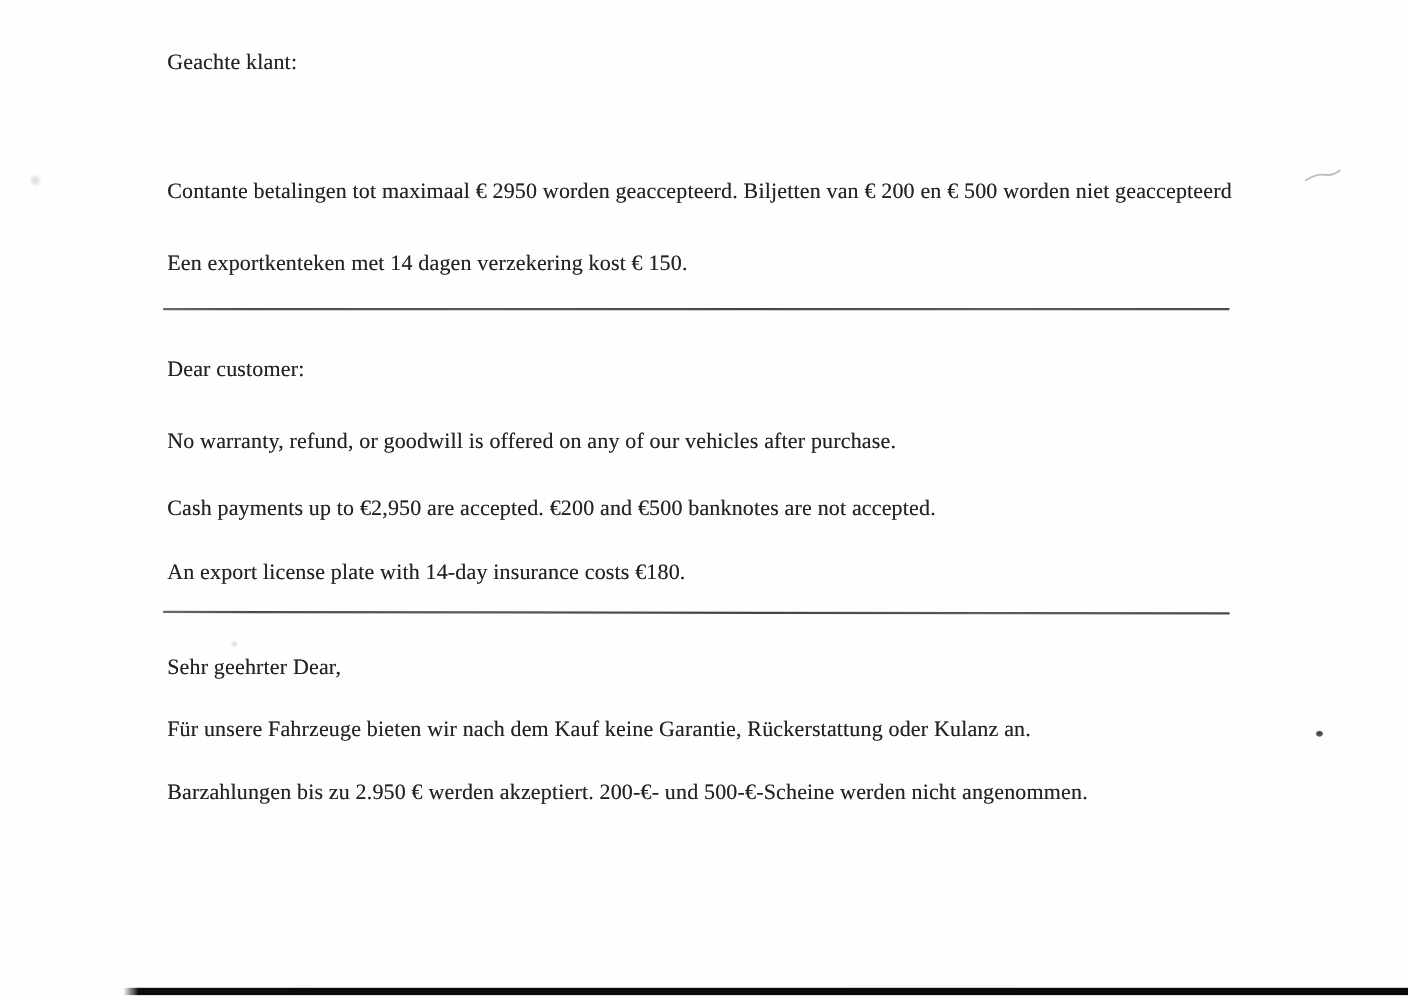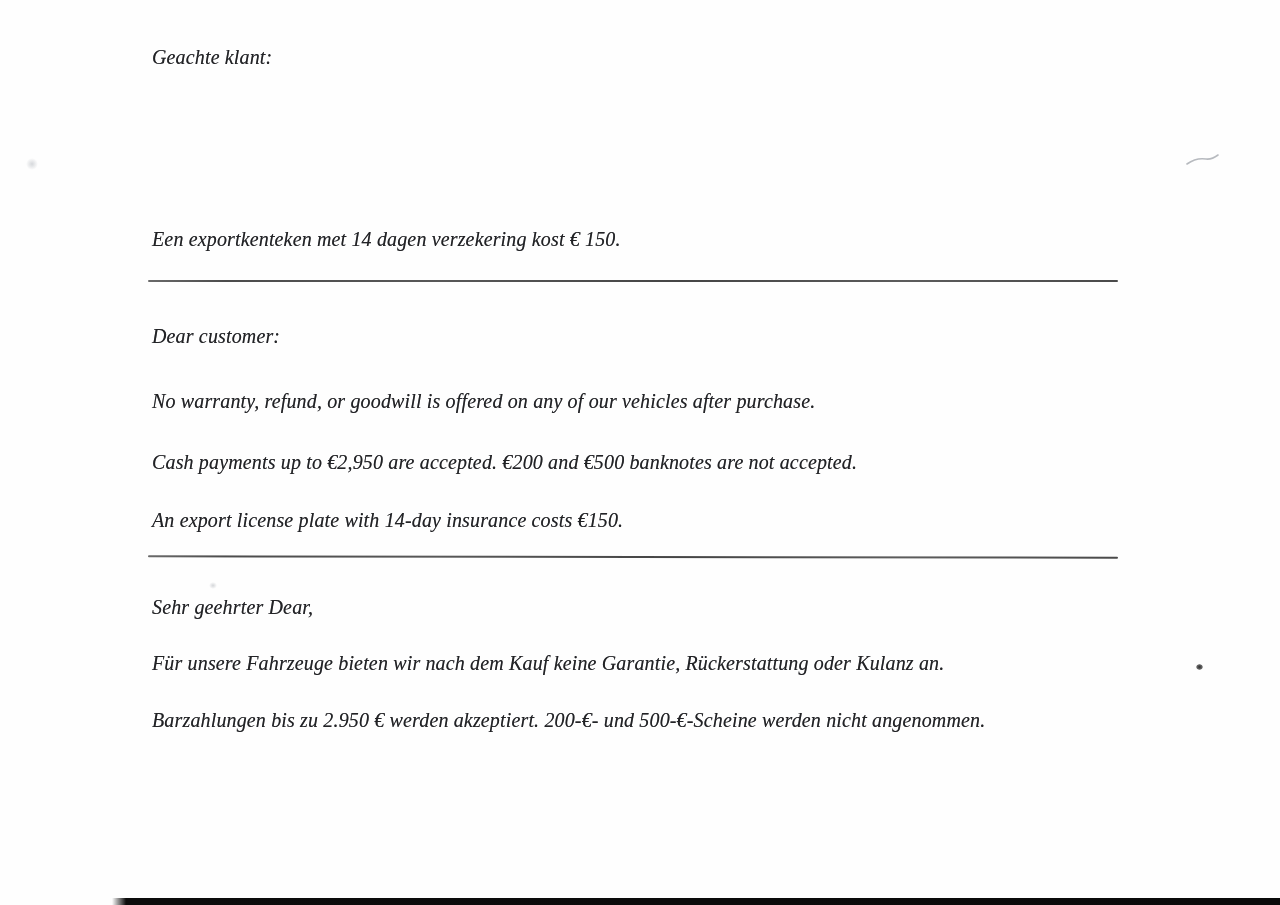--- a/index.html
+++ b/index.html
@@ -8,21 +8,20 @@
     background: #ffffff;
   }
   .page {
     position: relative;
     width: 1280px;
     height: 905px;
     background: #fefefe;
     overflow: hidden;
     font-family: "Liberation Serif", "DejaVu Serif", serif;
     color: #1f1f1f;
-    font-style: italic;
   }
   .line {
     position: absolute;
     left: 152px;
     font-size: 20px;
     line-height: 24px;
     white-space: nowrap;
     letter-spacing: 0.15px;
     color: #222326;
     
@@ -82,28 +81,29 @@
     height: 7px;
     background: linear-gradient(to right, rgba(10,10,10,0) 0px, #0c0c0c 14px, #0a0a0a 100%);
   }
 </style>
 </head>
 <body>
 
 <div class="page">
 
   <div class="line" style="top:45px">Geachte klant:</div>
+  <div class="line" style="top:162px">Contante betalingen tot maximaal € 2950 worden geaccepteerd. Biljetten van € 200 en € 500 worden niet geaccepteerd</div>
   <div class="line" style="top:227px">Een exportkenteken met 14 dagen verzekering kost € 150.</div>
 
   <div class="divider" style="top:280px"></div>
 
   <div class="line" style="top:324px">Dear customer:</div>
   <div class="line" style="top:389px">No warranty, refund, or goodwill is offered on any of our vehicles after purchase.</div>
   <div class="line" style="top:450px">Cash payments up to €2,950 are accepted. €200 and €500 banknotes are not accepted.</div>
-  <div class="line" style="top:508px">An export license plate with 14-day insurance costs €150.</div>
+  <div class="line" style="top:508px">An export license plate with 14-day insurance costs €180.</div>
 
   <div class="divider divider-2" style="top:556px"></div>
 
   <div class="line" style="top:595px">Sehr geehrter Dear,</div>
   <div class="line" style="top:651px">Für unsere Fahrzeuge bieten wir nach dem Kauf keine Garantie, Rückerstattung oder Kulanz an.</div>
   <div class="line" style="top:708px">Barzahlungen bis zu 2.950 € werden akzeptiert. 200-€- und 500-€-Scheine werden nicht angenommen.</div>
 
   <svg class="smudge-tilde" viewBox="0 0 34 16">
     <path d="M1 12 C 8 7, 14 6, 20 7 C 24 7.5, 28 6, 32 3" fill="none" stroke="#b7babf" stroke-width="1.6" stroke-linecap="round"></path>
   </svg>

